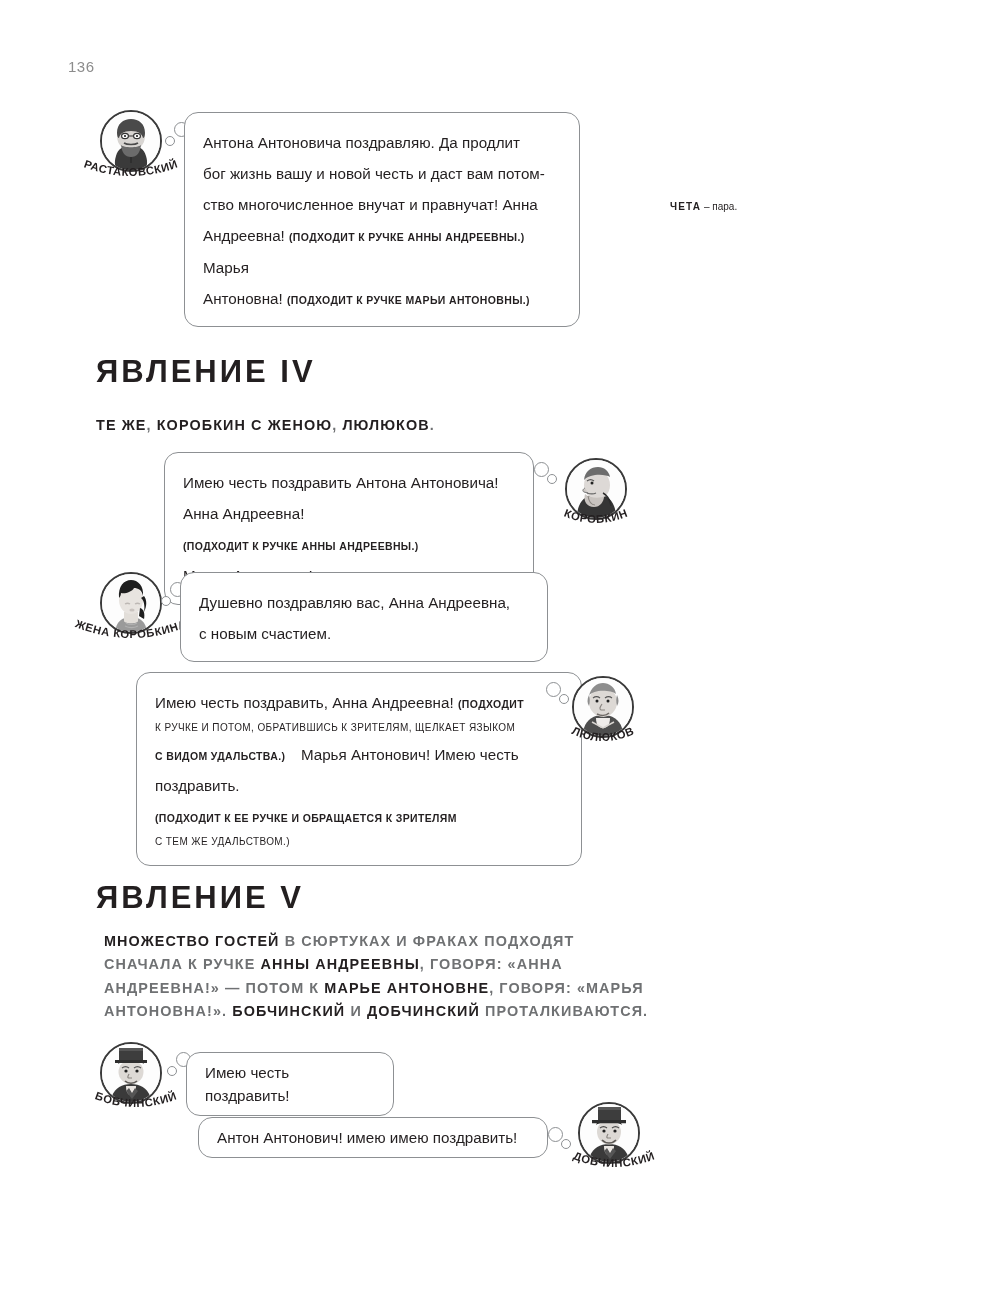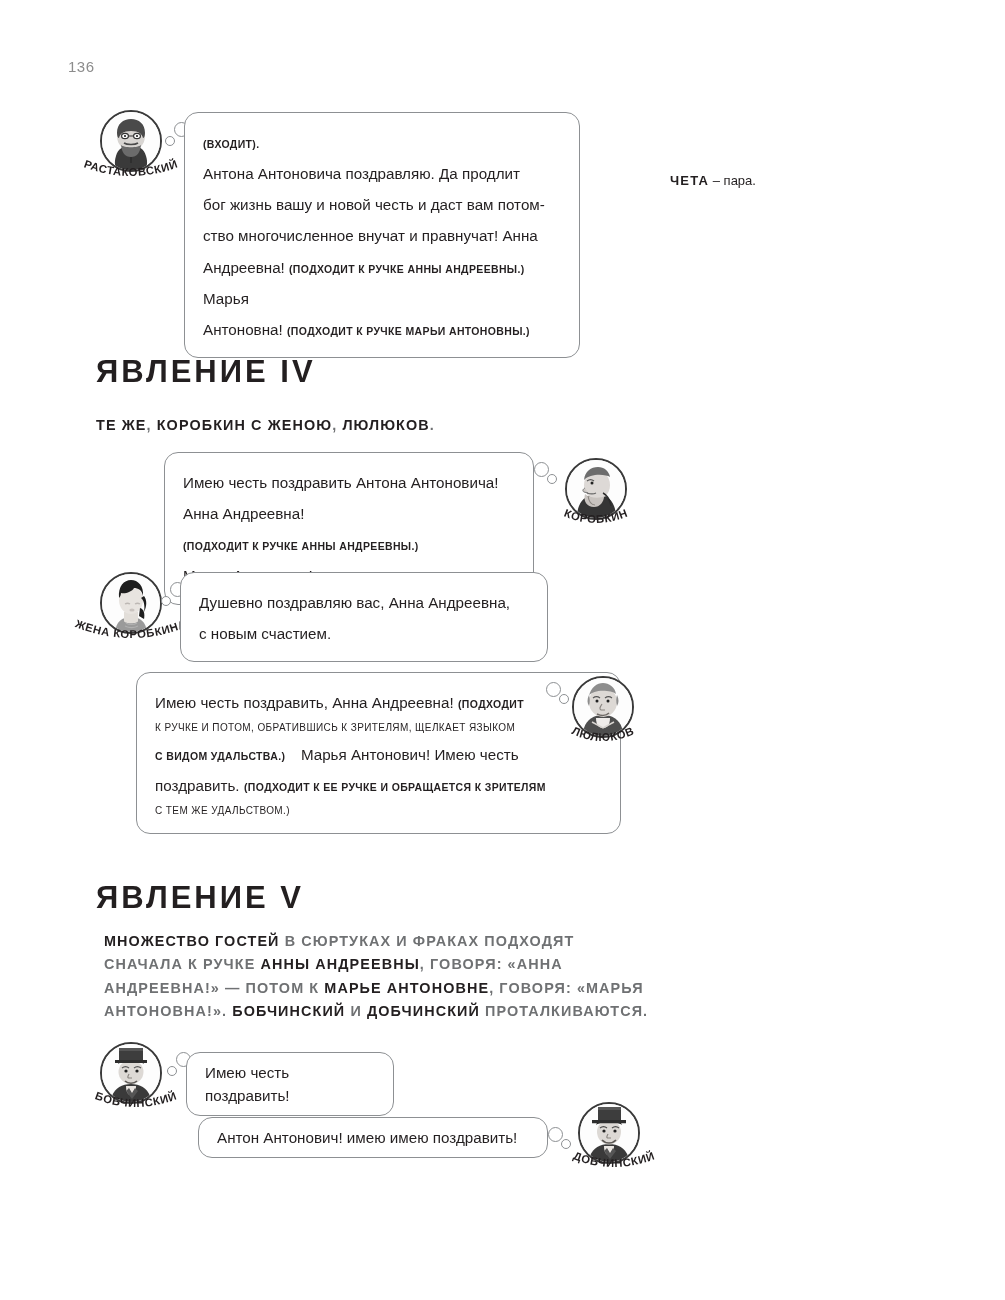--- a/index.html
+++ b/index.html
@@ -85,21 +85,21 @@
   .cast-line{
     position:absolute;
     font-size:14.4px;font-weight:bold;letter-spacing:1.1px;
     color:#231f20;line-height:1.62;
   }
   .cast-line .soft{color:#6f7173;font-weight:bold;}
   .cast-line .hard{color:#231f20;font-weight:bold;}
 
   
   .gloss{
-    position:absolute;font-size:13px;color:#231f20;
+    position:absolute;font-size:10px;color:#231f20;margin-top:28px;
   }
   .gloss b{font-weight:bold;letter-spacing:1.2px;}
   .gloss span{color:#231f20;}
 </style>
 </head>
 <body>
 
 <div class="page">
 
   <div class="page-number">136</div>
@@ -129,21 +129,20 @@
       </svg>
     </div>
   </div>
 
   <div class="tail" style="left:165px;top:122px;width:26px;height:30px;">
     <i class="big" style="left:9px;top:0;"></i>
     <i class="small" style="left:0;top:14px;"></i>
   </div>
 
   <div class="bubble" style="left:184px;top:112px;width:396px;">
-    <p><span class="dir">(ВХОДИТ).</span></p>
     <p>Антона Антоновича поздравляю. Да продлит</p>
     <p>бог жизнь вашу и новой честь и даст вам потом-</p>
     <p>ство многочисленное внучат и правнучат! Анна</p>
     <p><span>Андреевна! </span><span class="dir">(ПОДХОДИТ К РУЧКЕ АННЫ АНДРЕЕВНЫ.)</span><span> Марья</span></p>
     <p><span>Антоновна! </span><span class="dir">(ПОДХОДИТ К РУЧКЕ МАРЬИ АНТОНОВНЫ.)</span></p>
   </div>
 
   <div class="gloss" style="left:670px;top:173px;">
     <b>ЧЕТА</b><span> – </span><span>пара.</span>
   </div>
@@ -216,21 +215,21 @@
   <div class="tail" style="left:161px;top:582px;width:26px;height:30px;">
     <i class="big" style="left:9px;top:0;"></i>
     <i class="small" style="left:0;top:14px;"></i>
   </div>
 
   <div class="bubble" style="left:180px;top:572px;width:368px;">
     <p>Душевно поздравляю вас, Анна Андреевна,</p>
     <p>с новым счастием.</p>
   </div>
 
-  <div class="bubble" style="left:136px;top:672px;width:485px;">
+  <div class="bubble" style="left:136px;top:672px;width:446px;">
     <p><span>Имею честь поздравить, Анна Андреевна! </span><span class="dir">(ПОДХОДИТ</span></p>
     <p class="dir-line">К РУЧКЕ И ПОТОМ, ОБРАТИВШИСЬ К ЗРИТЕЛЯМ, ЩЕЛКАЕТ ЯЗЫКОМ</p>
     <p><span class="dir">С ВИДОМ УДАЛЬСТВА.)</span><span> Марья Антонович! Имею честь</span></p>
     <p><span>поздравить. </span><span class="dir">(ПОДХОДИТ К ЕЕ РУЧКЕ И ОБРАЩАЕТСЯ К ЗРИТЕЛЯМ</span></p>
     <p class="dir-line">С ТЕМ ЖЕ УДАЛЬСТВОМ.)</p>
   </div>
 
   <div class="tail" style="left:546px;top:682px;width:28px;height:30px;">
     <i class="big" style="left:0;top:0;"></i>
     <i class="small" style="left:13px;top:12px;"></i>

